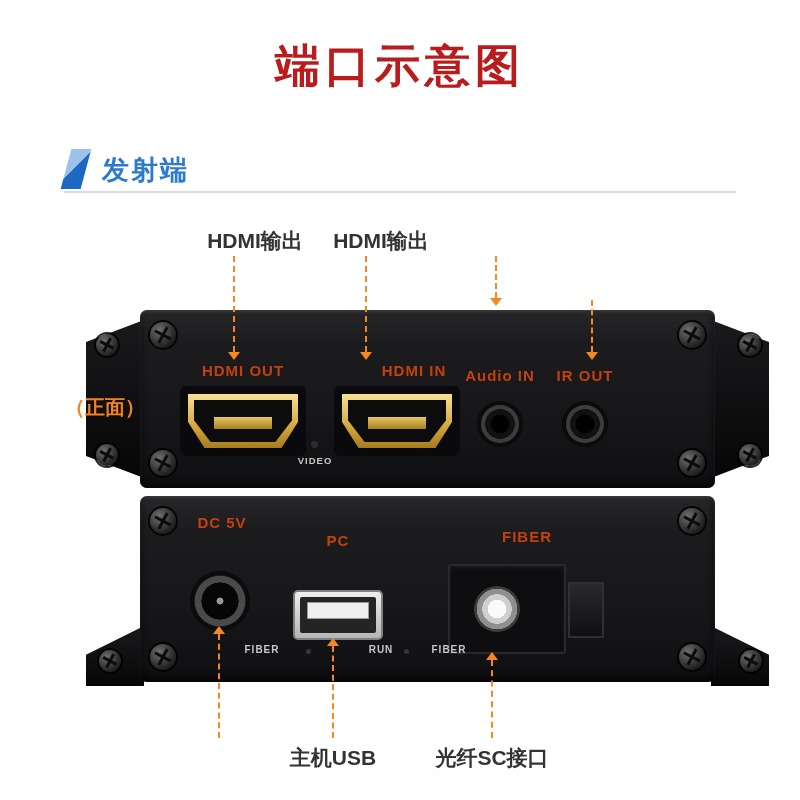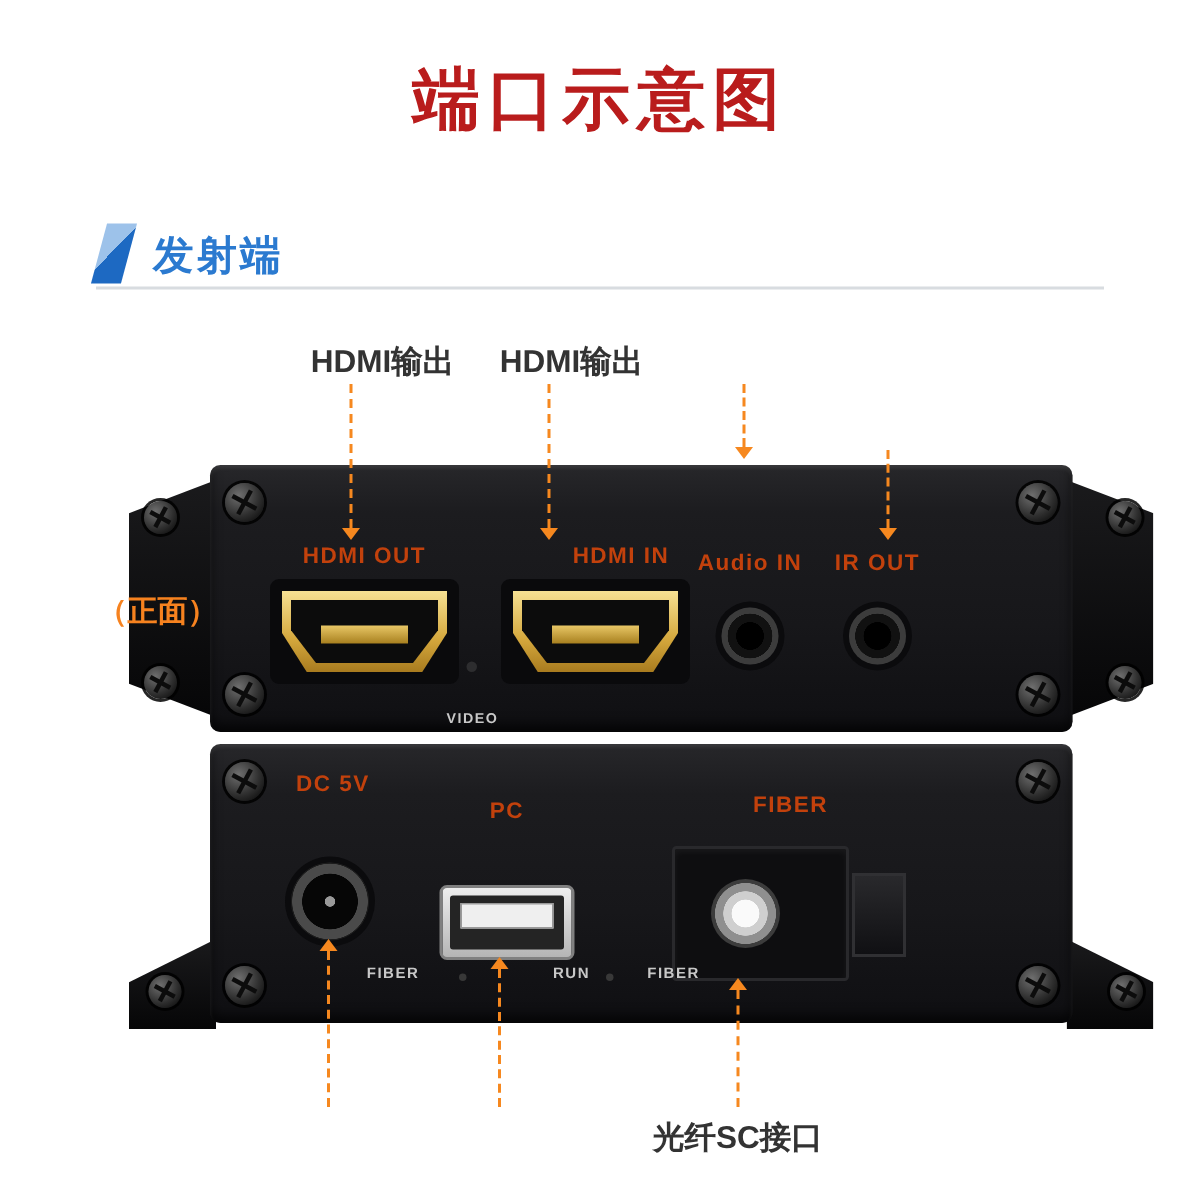--- a/index.html
+++ b/index.html
@@ -131,21 +131,21 @@
     <div class="hdmi-cavity"></div>
     <div class="hdmi-pin"></div>
   </div>
   <div class="hdmi" style="left:342px;top:394px">
     <div class="hdmi-shell"></div>
     <div class="hdmi-cavity"></div>
     <div class="hdmi-pin"></div>
   </div>
 
   <div class="video-led"></div>
-  <div class="small-label" style="left:285px;top:474px;width:60px;font-size:9.5px">VIDEO</div>
+  <div class="small-label" style="left:285px;top:455px;width:60px;font-size:9.5px">VIDEO</div>
 
   <div class="jack" style="left:481px;top:405px"></div>
   <div class="jack" style="left:566px;top:405px"></div>
 
   <div class="panel back"></div>
 
   <div class="screw" style="left:150px;top:508px"></div>
   <div class="screw" style="left:150px;top:644px"></div>
   <div class="screw" style="left:679px;top:508px"></div>
   <div class="screw" style="left:679px;top:644px"></div>
@@ -185,17 +185,18 @@
   <div class="dash" style="left:591px;top:300px;height:52px"></div>
   <div class="tri down" style="left:586px;top:352px"></div>
 
   <div class="tri up" style="left:213px;top:626px"></div>
   <div class="dash" style="left:218px;top:634px;height:104px"></div>
   <div class="tri up" style="left:327px;top:638px"></div>
   <div class="dash" style="left:332px;top:646px;height:92px"></div>
   <div class="tri up" style="left:486px;top:652px"></div>
   <div class="dash" style="left:491px;top:660px;height:78px"></div>
 
+  <div class="callout" style="left:274px;top:744px;width:118px">主机USB</div>
   <div class="callout" style="left:424px;top:744px;width:136px">光纤SC接口</div>
 
   <div class="side-label" style="left:50px;top:394px;width:110px">（正面）</div>
 
 </div>
 
 </body></html>

